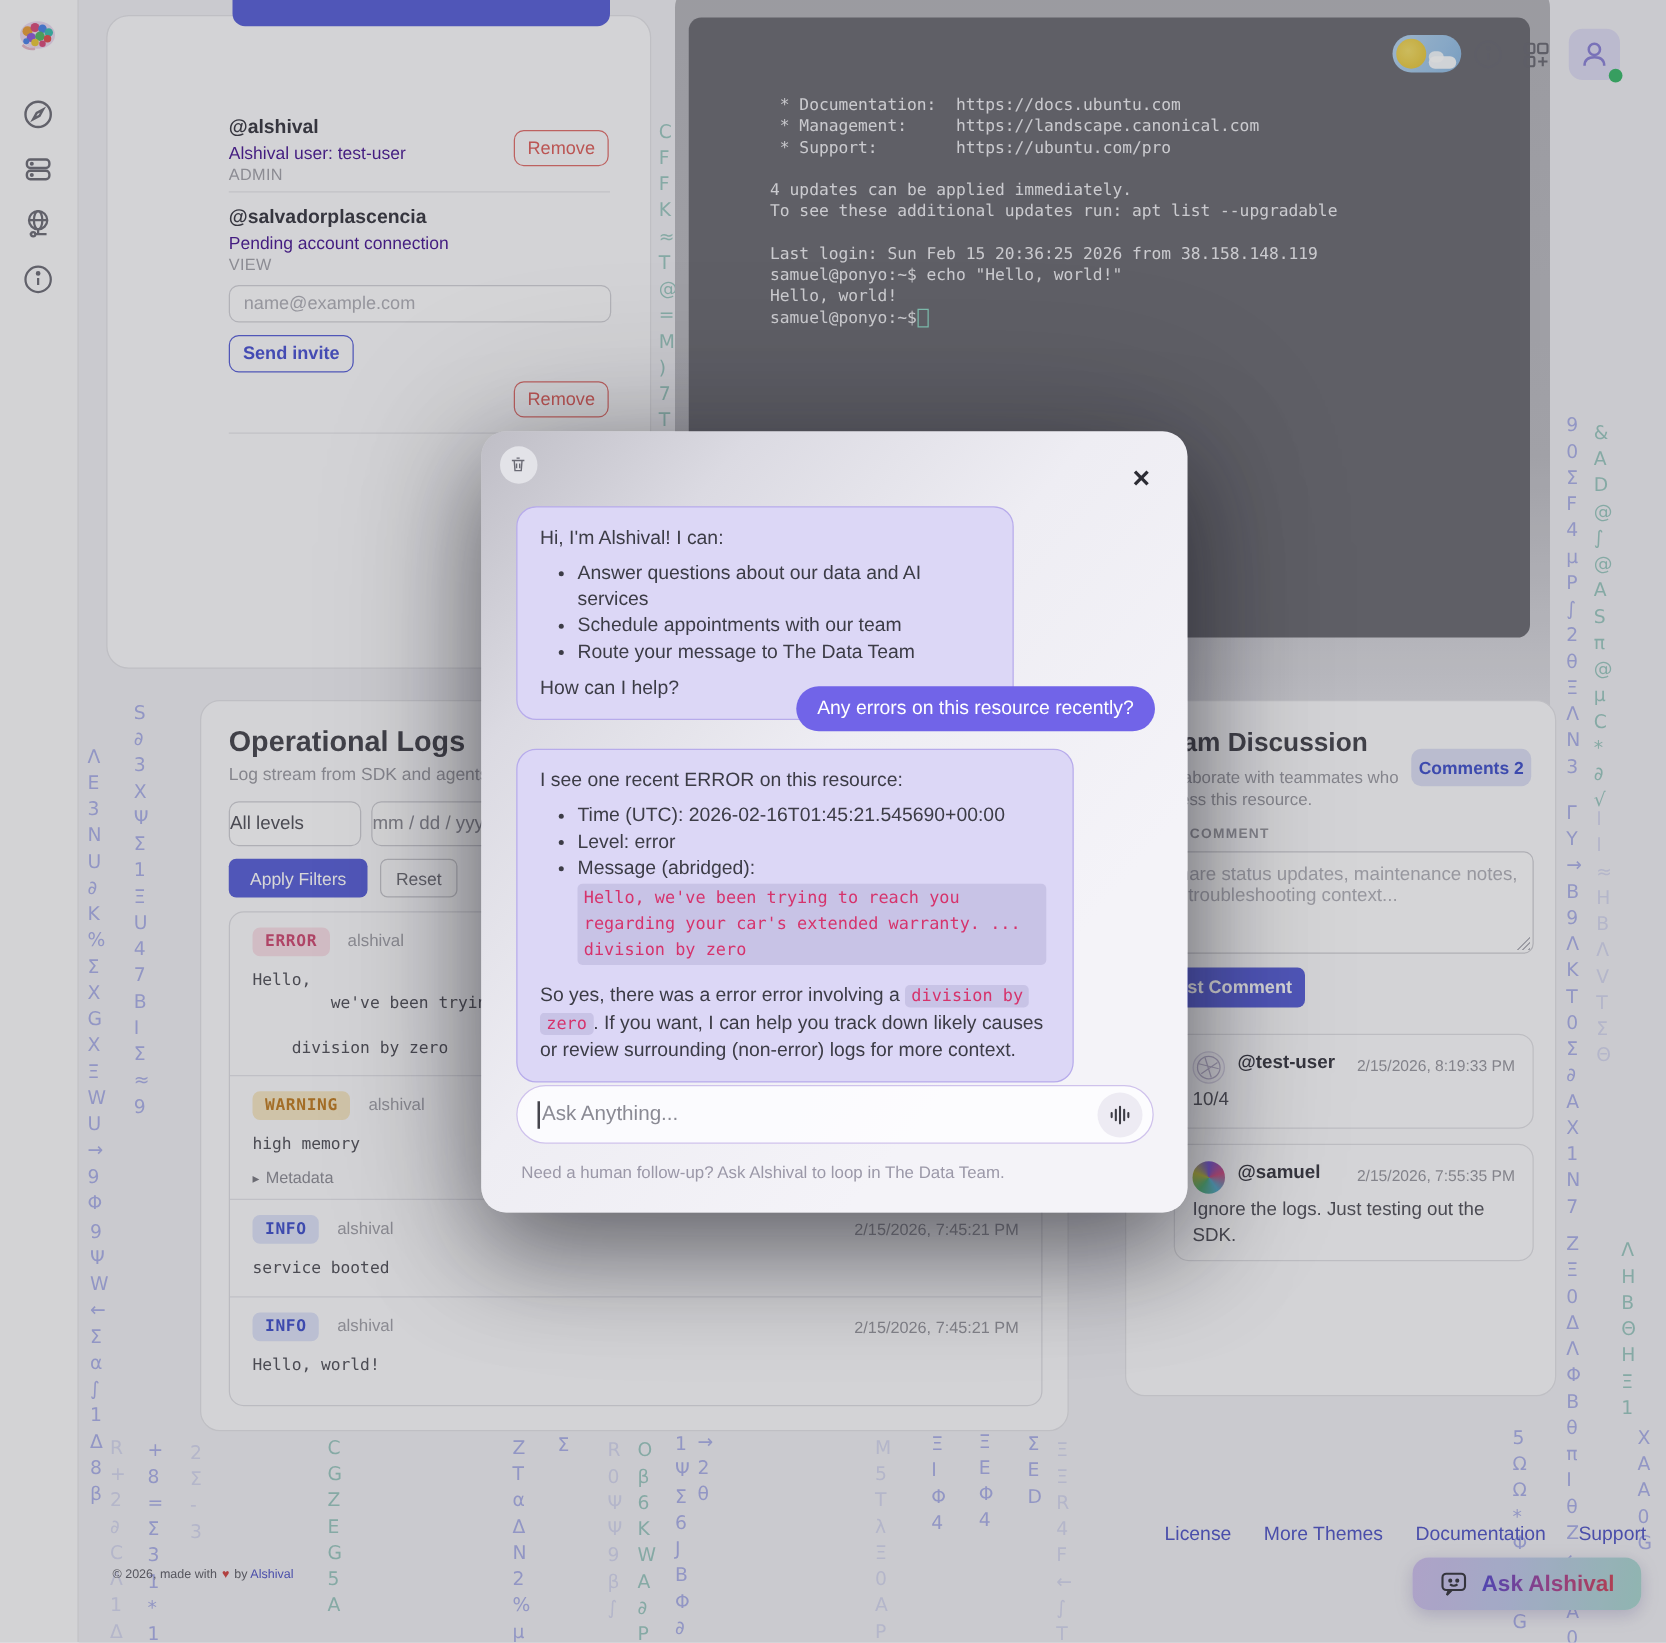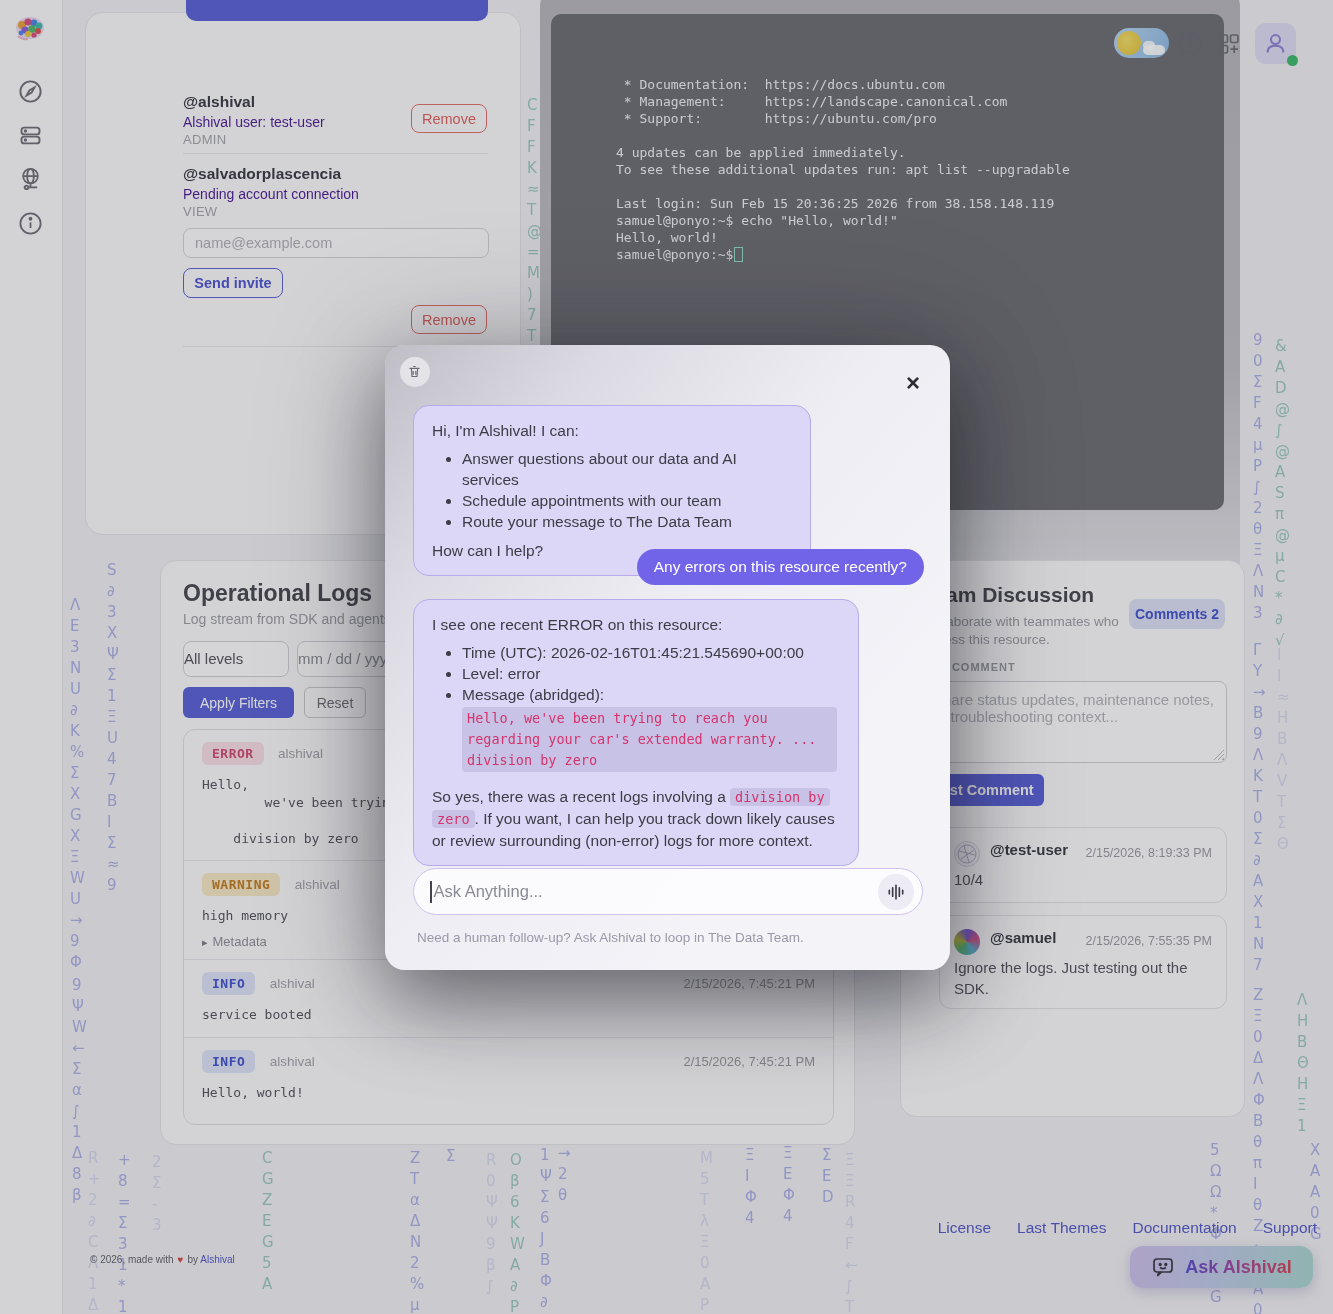--- a/index.html
+++ b/index.html
@@ -612,21 +612,21 @@
     <div class="c-text">Ignore the logs. Just testing out the SDK.</div>
   </div>
 </section>
 
 <div id="footer-left">
   <span>© 2026, made with</span><span class="heart">♥</span><span>by</span>
   <a>Alshival</a>
 </div>
 <nav id="footer-links">
   <span class="flink">License</span>
-  <span class="flink">Last Themes</span>
+  <span class="flink">More Themes</span>
   <span class="flink">Documentation</span>
   <span class="flink">Support</span>
 </nav>
 <button id="ask-btn">
   <svg viewBox="0 0 24 24" fill="none" stroke="currentColor" stroke-width="1.7">
     <rect x="3" y="4" width="18" height="13" rx="3"></rect>
     <path d="M8 17 l-1.5 4 l4 -4"></path>
     <circle cx="9.2" cy="9.5" r="0.8" fill="currentColor"></circle>
       <circle cx="14.8" cy="9.5" r="0.8" fill="currentColor"></circle>
     <path d="M9 12.5 q3 2.2 6 0"></path>
@@ -658,21 +658,21 @@
 
   <div class="bubble" id="bubble-answer">
     <div>I see one recent ERROR on this resource:</div>
     <ul>
       <li>Time (UTC): 2026-02-16T01:45:21.545690+00:00</li>
       <li>Level: error</li>
       <li><span>Message (abridged):</span>
         <span class="codeline code-wrap">Hello, we've been trying to reach you regarding your car's extended warranty. ... division by zero</span>
       </li>
     </ul>
-    <div class="outro"><span>So yes, there was a recent logs involving a </span><span class="codeline">division by zero</span><span>. If you want, I can help you track down likely causes or review surrounding (non-error) logs for more context.</span></div>
+    <div class="outro"><span>So yes, there was a error error involving a </span><span class="codeline">division by zero</span><span>. If you want, I can help you track down likely causes or review surrounding (non-error) logs for more context.</span></div>
   </div>
 
   <div id="ask-input">
     <span class="caret-bar"></span>
     <span class="ph">Ask Anything...</span>
     <button id="mic-btn">
       <svg viewBox="0 0 24 24" stroke="currentColor" stroke-width="2" stroke-linecap="round">
         <path d="M4 10 v4 M8 7 v10 M12 4 v16 M16 7 v10 M20 10 v4"></path>
       </svg>
     </button>

